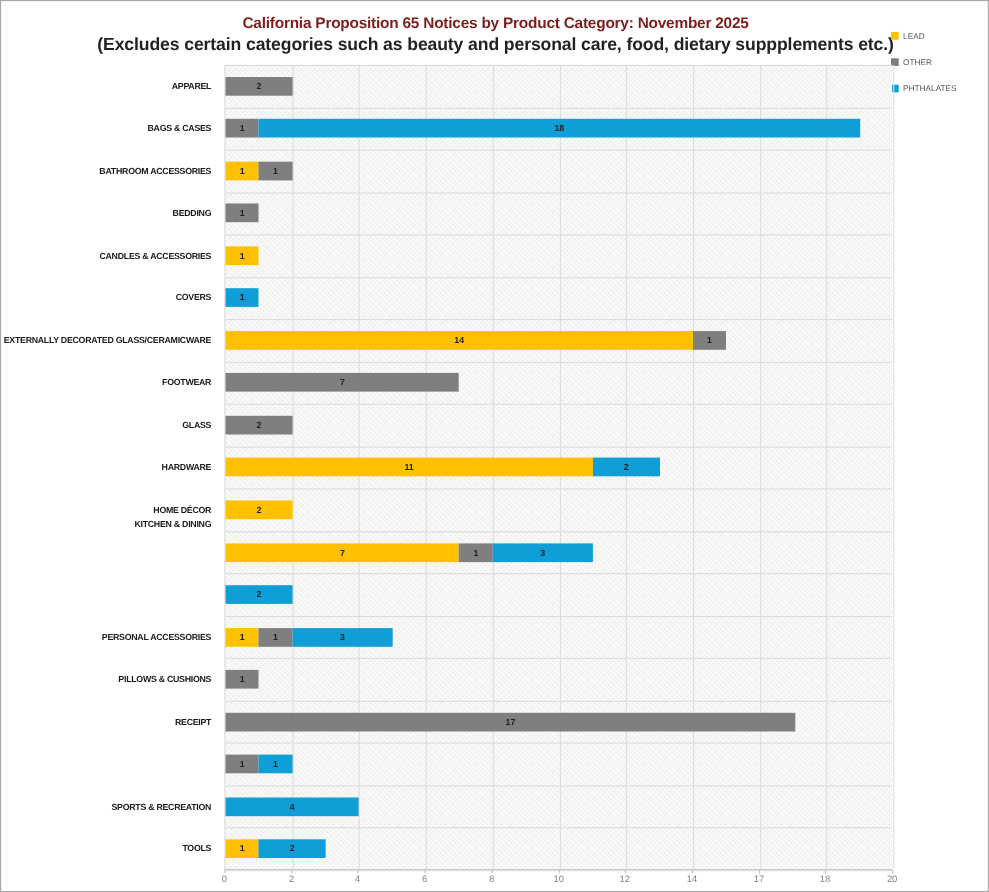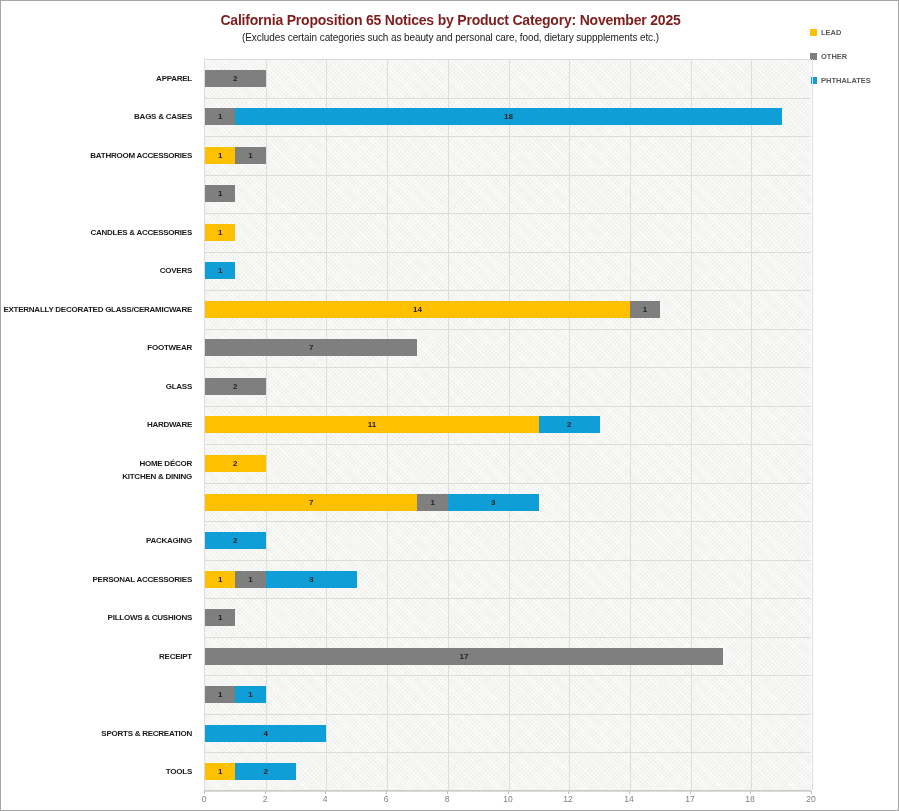--- a/index.html
+++ b/index.html
@@ -9,28 +9,28 @@
     position: relative; width: 899px; height: 811px;
     background: #ffffff; border: 1px solid #a6a6a6; overflow: hidden;
   }
   #chart-title {
     position: absolute; top: 11px; left: 0; width: 899px;
     text-align: center; font-size: 14px; font-weight: 700; color: #7f1d1d;
     letter-spacing: -0.2px;
   }
   #chart-subtitle {
     position: absolute; top: 31px; left: 0; width: 899px;
-    text-align: center; font-size: 10px; font-weight: 400; color: #222;
+    text-align: center; font-size: 16px; font-weight: 700; color: #222;
     letter-spacing: -0.1px;
   }
   #legend {
     position: absolute; top: 27px; right: 8px; width: 80px;
     display: flex; flex-direction: column; gap: 15px;
   }
-  .legend-item { display: flex; align-items: center; gap: 4px; font-weight: bold; }
+  .legend-item { display: flex; align-items: center; gap: 4px; }
   .legend-swatch { width: 7px; height: 7px; flex: 0 0 7px; }
   .legend-label { font-size: 7.5px; color: #595959; letter-spacing: 0; white-space: nowrap; }
 
   #plot {
     position: absolute; left: 203px; top: 58px; width: 607px; height: 732px;
     background-color: #f5f5f4;
     background-image:
       repeating-linear-gradient(45deg, #fbfbfa 0 1px, transparent 1px 3px),
       repeating-linear-gradient(-45deg, #eeeeec 0 1px, transparent 1px 3px);
     border-left: 1px solid #dcdcdb;
@@ -79,29 +79,29 @@
       </div>
       <div class="legend-item">
         <span class="legend-swatch" style="background: rgb(15, 158, 213);"></span>
         <span class="legend-label">PHTHALATES</span>
       </div>
     </div>
   <div id="cat-labels">
       <div class="cat-label" style="top: 0px; height: 38.5263px; padding-right: 6px;">APPAREL</div>
       <div class="cat-label" style="top: 38.5263px; height: 38.5263px; padding-right: 6px;">BAGS &amp; CASES</div>
       <div class="cat-label" style="top: 77.0526px; height: 38.5263px; padding-right: 6px;">BATHROOM ACCESSORIES</div>
+      <div class="cat-label" style="top: 115.579px; height: 38.5263px; padding-right: 6px;">BEDDING</div>
       <div class="cat-label" style="top: 192.632px; height: 38.5263px; padding-right: 6px;">COVERS</div>
       <div class="cat-label" style="top: 154.105px; height: 38.5263px; padding-right: 6px;">CANDLES &amp; ACCESSORIES</div>
       <div class="cat-label" style="top: 231.158px; height: 38.5263px; padding-right: 6px;">EXTERNALLY DECORATED GLASS/CERAMICWARE</div>
       <div class="cat-label" style="top: 269.684px; height: 38.5263px; padding-right: 6px;">FOOTWEAR</div>
       <div class="cat-label" style="top: 308.211px; height: 38.5263px; padding-right: 6px;">GLASS</div>
       <div class="cat-label" style="top: 346.737px; height: 38.5263px; padding-right: 6px;">HARDWARE</div>
       <div class="cat-label" style="top: 385.263px; height: 38.5263px; padding-right: 6px;">HOME DÉCOR</div>
       <div class="cat-label" style="top: 398px; height: 38.5263px; padding-right: 6px;">KITCHEN &amp; DINING</div>
-      <div class="cat-label" style="top: 462.316px; height: 38.5263px; padding-right: 6px;">PACKAGING</div>
       <div class="cat-label" style="top: 500.842px; height: 38.5263px; padding-right: 6px;">PERSONAL ACCESSORIES</div>
       <div class="cat-label" style="top: 539.368px; height: 38.5263px; padding-right: 6px;">PILLOWS &amp; CUSHIONS</div>
       <div class="cat-label" style="top: 577.895px; height: 38.5263px; padding-right: 6px;">RECEIPT</div>
       <div class="cat-label" style="top: 654.947px; height: 38.5263px; padding-right: 6px;">SPORTS &amp; RECREATION</div>
       <div class="cat-label" style="top: 693.474px; height: 38.5263px; padding-right: 6px;">TOOLS</div>
     </div>
   <div id="plot">
       <div class="vgrid" style="left: 61px;"></div>
       <div class="vgrid" style="left: 121px;"></div>
       <div class="vgrid" style="left: 182px;"></div>

